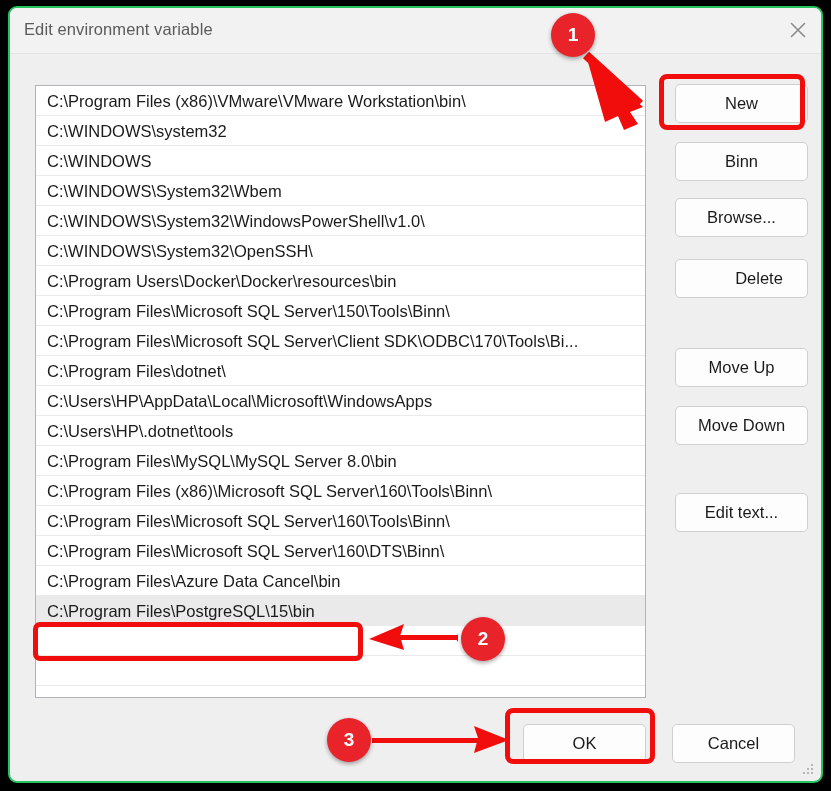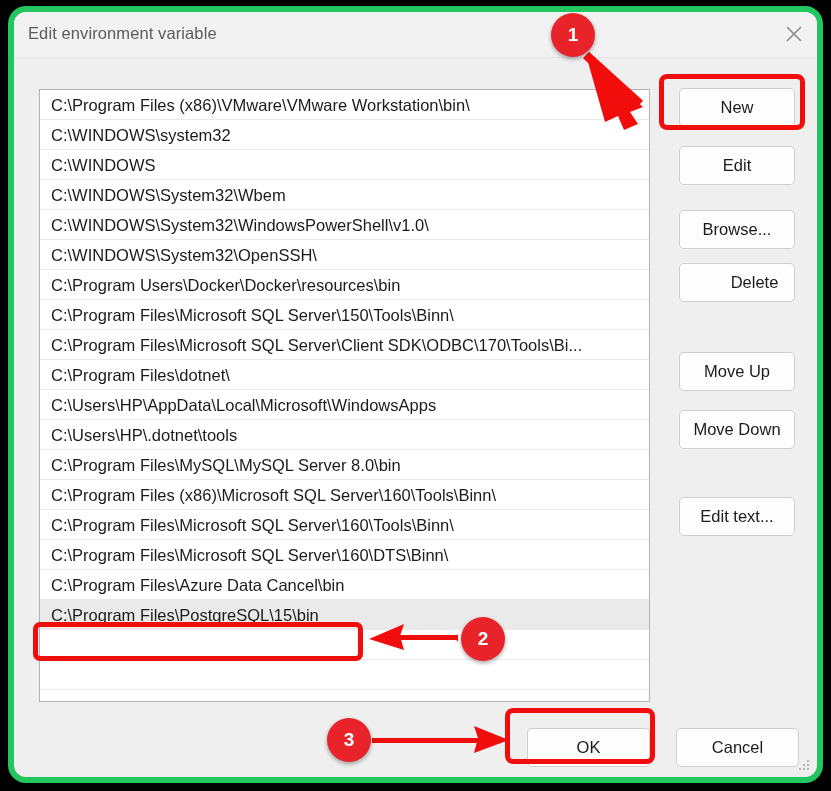--- a/index.html
+++ b/index.html
@@ -22,22 +22,22 @@
   }
 
   
   #dialog {
     position: absolute;
     left: 8px;
     top: 6px;
     width: 815px;
     height: 777px;
     background: #efefef;
-    border-radius: 18px;
-    border: 6px solid #22c55e;
+    border-radius: 9px;
+    border: 2px solid #22c55e;
     box-sizing: border-box;
     box-shadow: 0 2px 6px rgba(0,0,0,0.35);
     overflow: hidden;
   }
 
   
   #titlebar {
     position: absolute;
     left: 0; top: 0;
     width: 100%;
@@ -94,21 +94,21 @@
   }
   .list-row.selected {
     background: #eaeaea;
   }
   .list-row.empty { border-bottom: 1px solid #eaeaea; }
 
   
   .side-btn {
     position: absolute;
     left: 665px;
-    width: 116px;
+    width: 133px;
     height: 39px;
     background: #fdfdfd;
     border: 1px solid #cfcfcf;
     border-radius: 5px;
     box-sizing: border-box;
     font-size: 16.5px;
     color: #1b1b1b;
     display: flex;
     align-items: center;
     justify-content: center;
@@ -213,22 +213,22 @@
       <div class="list-row">C:\Program Files (x86)\Microsoft SQL Server\160\Tools\Binn\</div>
       <div class="list-row">C:\Program Files\Microsoft SQL Server\160\Tools\Binn\</div>
       <div class="list-row">C:\Program Files\Microsoft SQL Server\160\DTS\Binn\</div>
       <div class="list-row">C:\Program Files\Azure Data Cancel\bin</div>
       <div class="list-row selected">C:\Program Files\PostgreSQL\15\bin</div>
       <div class="list-row empty"></div>
       <div class="list-row empty"></div>
     </div>
 
     <div class="side-btn" style="top:76px;">New</div>
-    <div class="side-btn" style="top:134px;">Edit</div>
-    <div class="side-btn" style="top:198px;text-align:right;">Browse...</div>
+    <div class="side-btn" style="top:134px;">Binn</div>
+    <div class="side-btn" style="top:190px;text-align:right;">Browse...</div>
     <div class="side-btn" style="top:251px;padding-left:35px;">Delete</div>
     <div class="side-btn" style="top:340px;">Move Up</div>
     <div class="side-btn" style="top:398px;text-align:center;">Move Down</div>
     <div class="side-btn" style="top:485px;">Edit text...</div>
 
     <div class="bottom-btn" id="btn-ok">OK</div>
     <div class="bottom-btn" id="btn-cancel">Cancel</div>
 
     <div id="resize-grip">
       <svg width="14" height="14" viewBox="0 0 14 14" aria-hidden="true">

